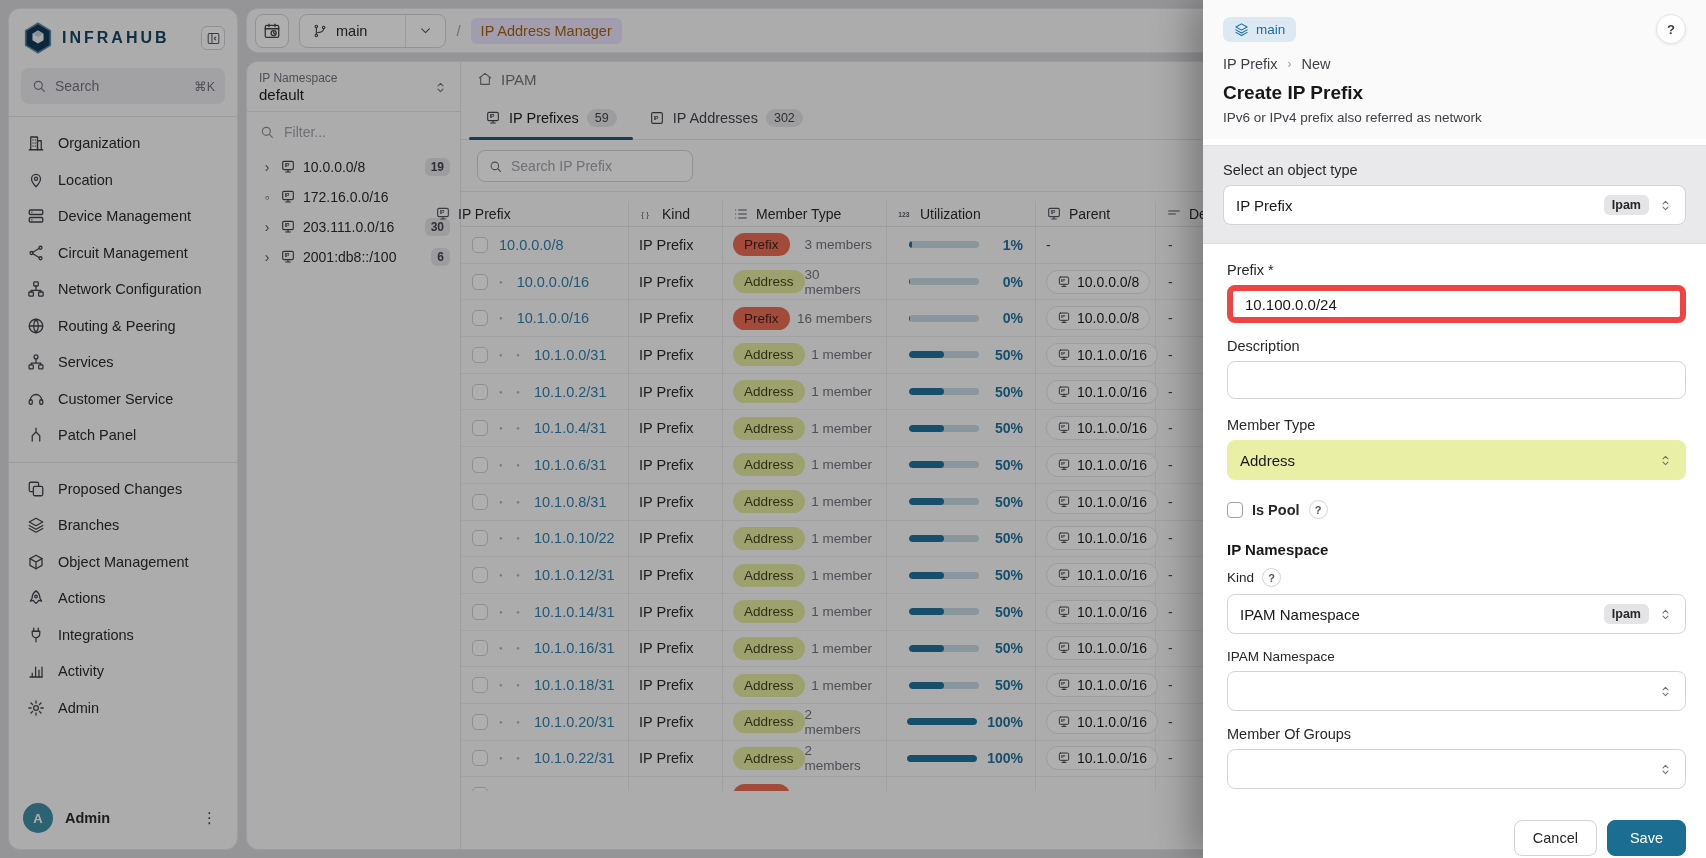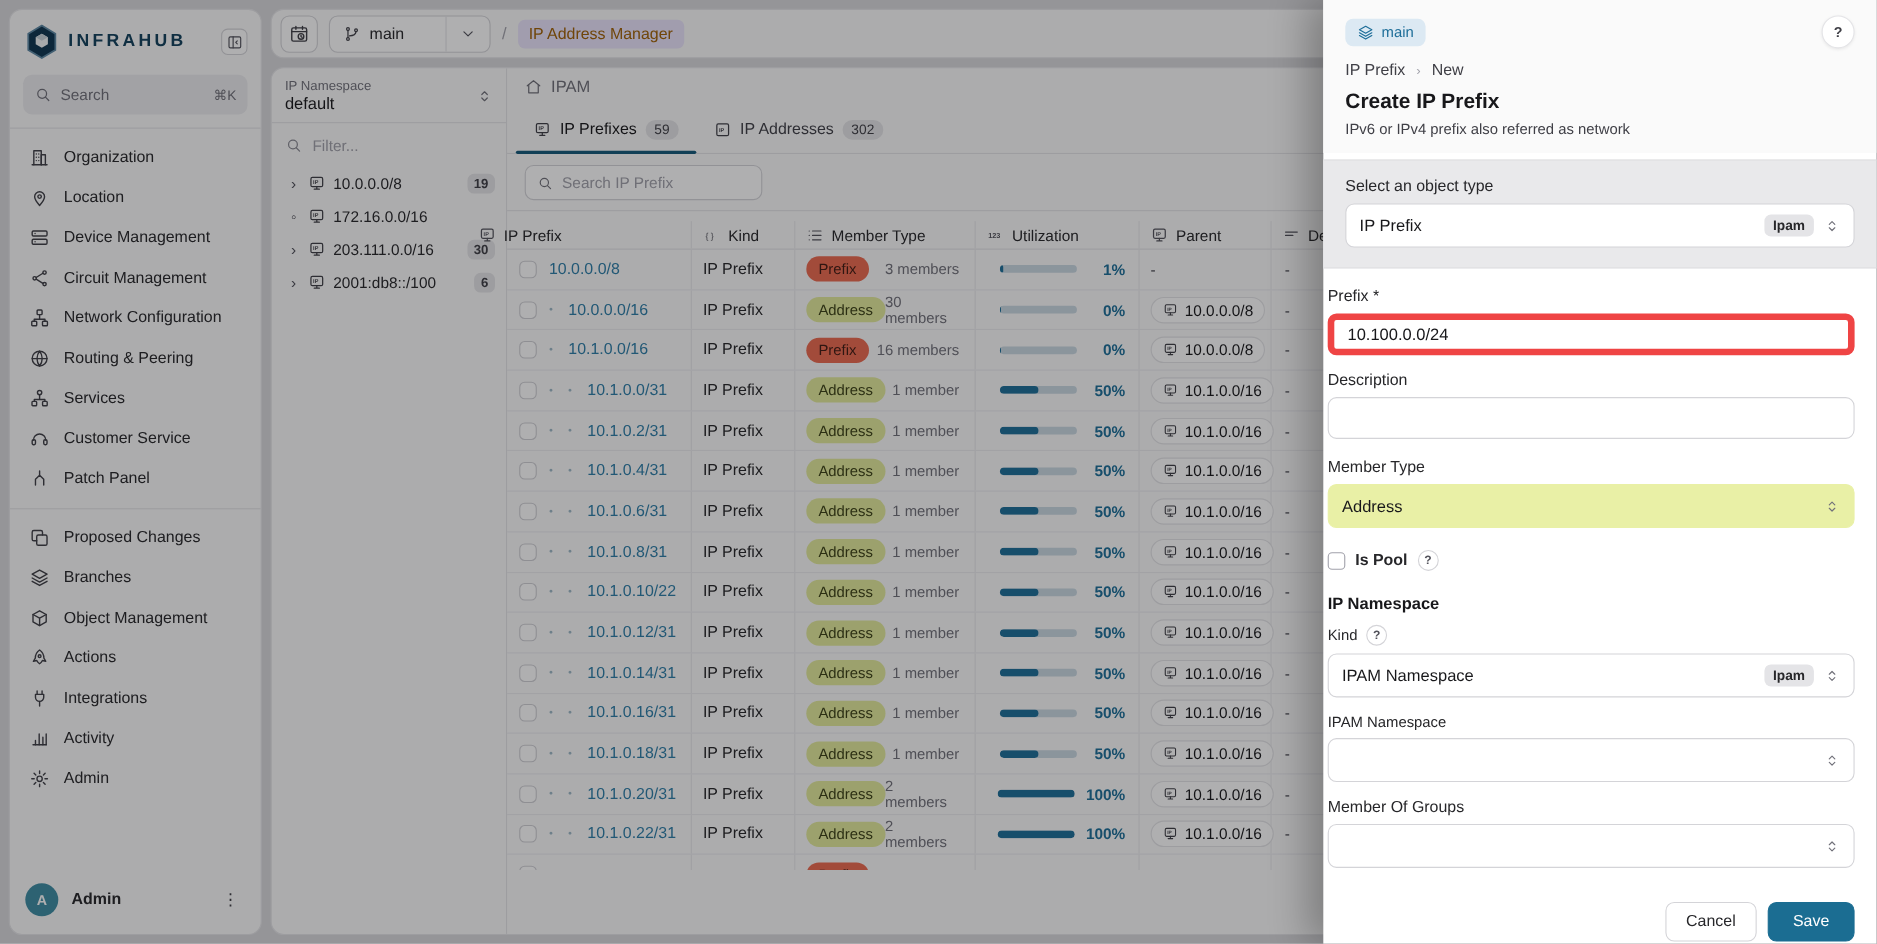--- a/index.html
+++ b/index.html
@@ -114,21 +114,21 @@
   .help-btn{width:30px;height:30px;border-radius:50%;border:1px solid #e4e4e7;background:#fff;box-shadow:0 1px 3px rgba(0,0,0,.08);color:#3f3f46;font-size:13px;font-weight:700;display:flex;align-items:center;justify-content:center;cursor:pointer}
   .dr-crumb{display:flex;align-items:center;gap:10px;margin-top:12px;font-size:14.5px;color:#3f3f46}
   .dr-crumb .sep{color:#a1a1aa;font-size:12px}
   .dr-title{font-size:19px;font-weight:700;color:#18181b;margin-top:10px}
   .dr-sub{font-size:13.5px;color:#3f3f46;margin-top:6px}
   .dr-band{background:#e9e9eb;border-top:1px solid #dfdfe2;border-bottom:1px solid #dfdfe2;padding:16px 20px 18px 20px;margin-top:6px}
   .f-label{font-size:14.5px;color:#27272a;margin-bottom:7px;display:flex;align-items:center;gap:8px}
   .select{height:40px;background:#fff;border:1px solid #d4d4d8;border-radius:8px;display:flex;align-items:center;padding:0 12px;font-size:15px;color:#18181b;cursor:pointer}
   .select .grow{flex:1}
   .kind-badge{background:#e4e4e7;border-radius:6px;padding:3px 8px;font-size:12.5px;font-weight:700;color:#27272a;margin-right:9px}
-  .dr-form{padding:18px 20px 0 4px}
+  .dr-form{padding:18px 20px 0 24px}
   .fgroup{margin-bottom:15px}
   .tinput{width:100%;height:38px;border:6px solid #ef4444;border-radius:8px;padding:0 12px;font-size:15px;font-family:inherit;color:#18181b;outline:none;background:#fff}
   .tarea{width:100%;height:38px;border:1px solid #d4d4d8;border-radius:8px;padding:8px 12px;font-size:15px;font-family:inherit;resize:none;outline:none;background:#fff}
   .select.yellow{background:#e9f0a6;border-color:#e9f0a6}
   .pool-row{display:flex;align-items:center;gap:9px;margin:20px 0 22px 0}
   .pool-cb{width:16px;height:16px;border:1.5px solid #a1a1aa;border-radius:4px;background:#fff}
   .pool-label{font-weight:700;font-size:14.5px;color:#27272a}
   .help-mini{width:19px;height:19px;border-radius:50%;border:1px solid #d4d4d8;color:#52525b;font-size:11px;font-weight:700;display:inline-flex;align-items:center;justify-content:center;background:#fff}
   .sec-title{font-size:15px;font-weight:700;color:#18181b;margin:4px 0 10px 0}
   .mini-label{font-size:13.5px;color:#27272a;margin-bottom:7px;display:flex;align-items:center;gap:8px}

